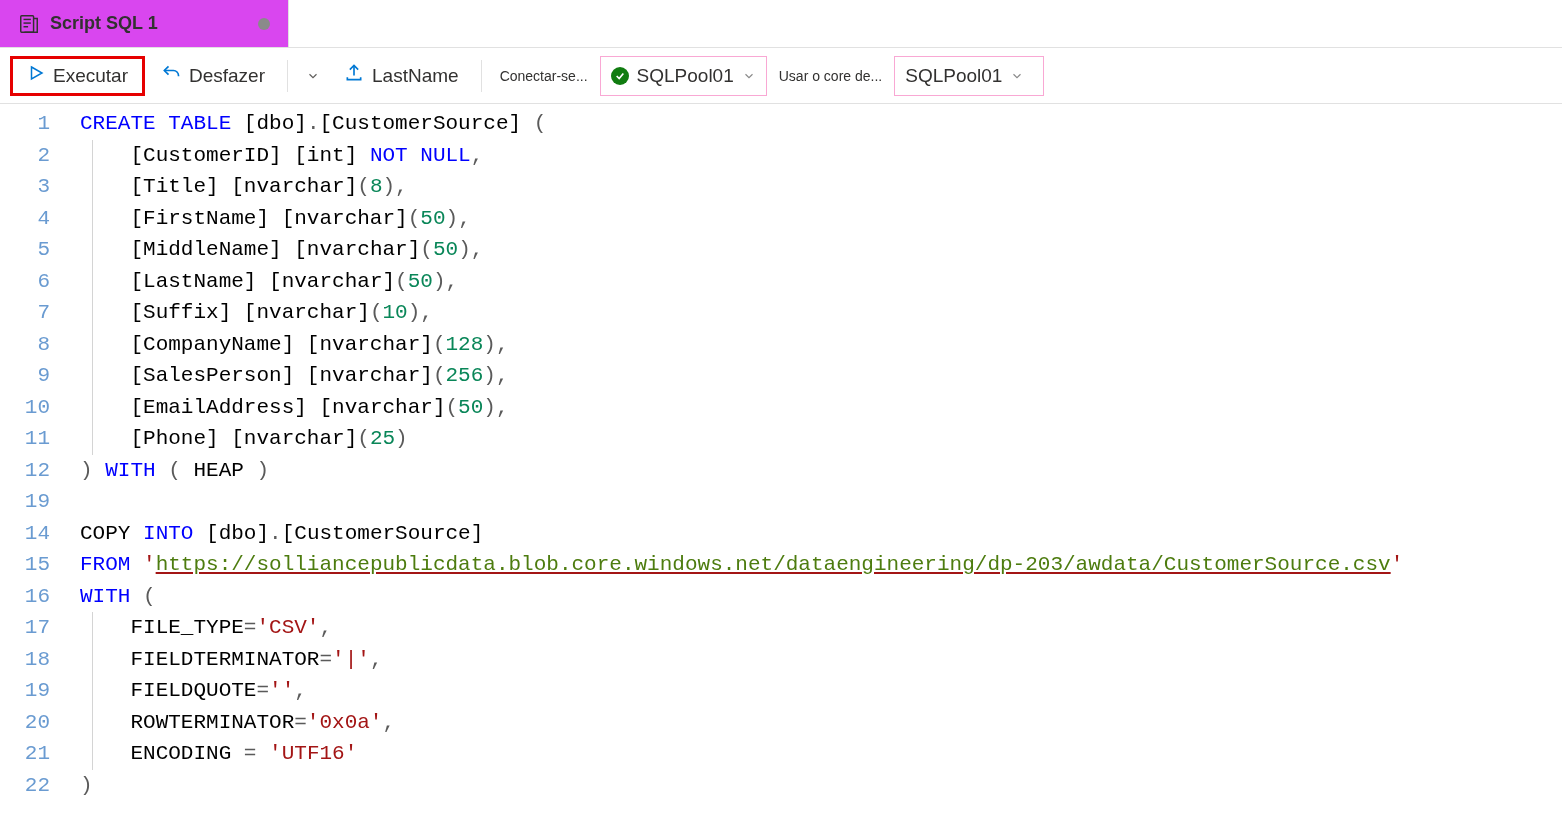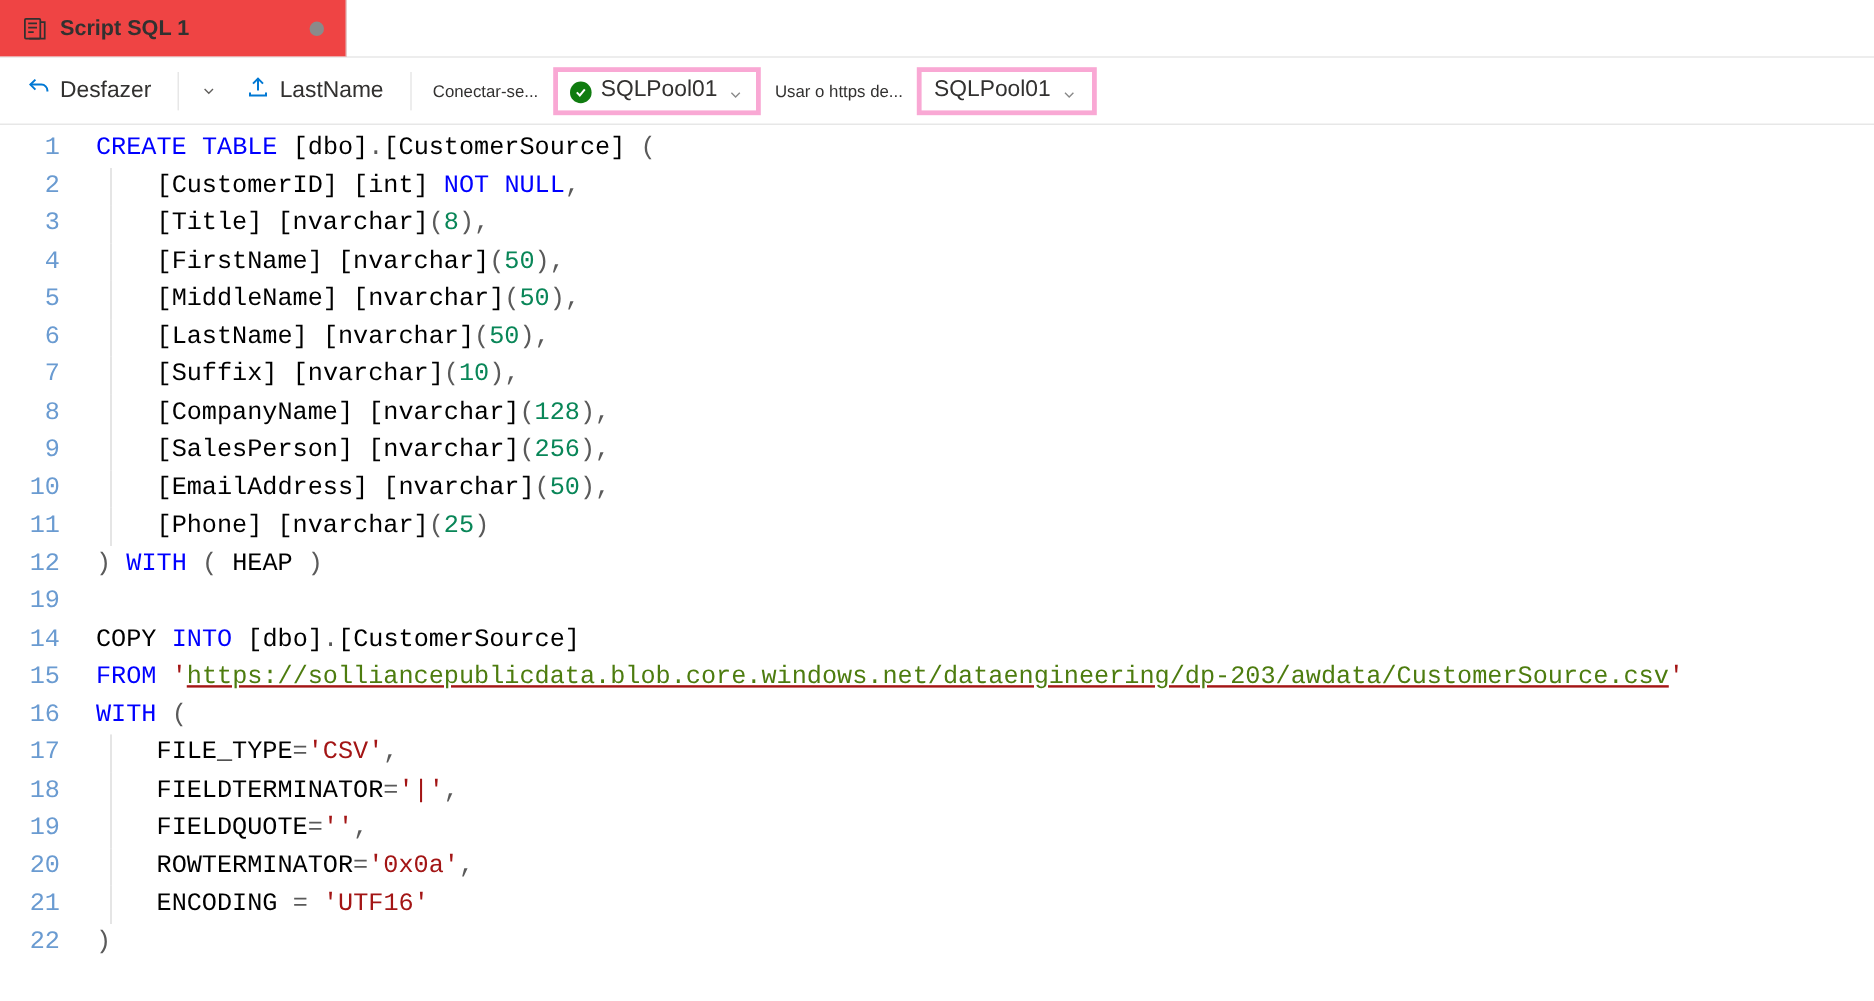--- a/index.html
+++ b/index.html
@@ -1,30 +1,30 @@
 <!DOCTYPE html>
 <html><head>
 <meta charset="utf-8">
 <style>
   * { box-sizing: border-box; margin: 0; padding: 0; }
   body { font-family: "Segoe UI", Arial, sans-serif; font-size: 15px; color: #323130; background: #fff; width: 1562px; }
   
   .tab-bar { display: flex; align-items: center; height: 48px; border-bottom: 1px solid #e1e1e1; }
-  .tab { display: flex; align-items: center; gap: 10px; padding: 0 18px; height: 100%; border-right: 1px solid #e1e1e1; background: #ef4444; }
+  .tab { display: flex; align-items: center; gap: 10px; padding: 0 18px; height: 100%; border-right: 1px solid #e1e1e1; background: #d946ef; }
   .tab-icon svg { display: block; }
   .tab-title { font-weight: 600; font-size: 18px; }
   .dirty-dot { width: 12px; height: 12px; border-radius: 50%; background: #8a8a8a; margin-left: 90px; }
   
   .toolbar { display: flex; align-items: center; height: 56px; padding: 0 10px; border-bottom: 1px solid #e1e1e1; gap: 4px; }
   .btn { display: flex; align-items: center; gap: 8px; padding: 6px 12px; height: 40px; border: none; background: transparent; font-family: inherit; font-size: 19px; cursor: pointer; color: #323130; }
   .btn-run { border: 3px solid #e60000; padding: 4px 14px; }
   .sep { width: 1px; height: 32px; background: #e1e1e1; margin: 0 6px; }
   .chev-btn { padding: 6px 8px; }
   .label-static { font-size: 14px; color: #323130; padding: 0 8px; white-space: nowrap; }
-  .dropdown { display: flex; align-items: flex-end; gap: 8px; border: 4px solid #f9a8d4; padding: 6px 10px; height: 40px; min-width: 150px; font-size: 19px; cursor: pointer; }
+  .dropdown { display: flex; align-items: center; gap: 8px; border: 1px solid #f9a8d4; padding: 6px 10px; height: 40px; min-width: 150px; font-size: 19px; cursor: pointer; }
   .status-dot { width: 18px; height: 18px; border-radius: 50%; background: #107c10; display: flex; align-items: center; justify-content: center; color: #fff; font-size: 12px; }
   .chev { width: 14px; height: 14px; color: #8a8a8a; }
   
   .editor { display: flex; font-family: "Consolas", "Courier New", monospace; font-size: 21px; line-height: 31.5px; }
   .gutter { width: 70px; text-align: right; padding-right: 20px; color: #6a9bd1; user-select: none; padding-top: 4px; }
   .gutter div { height: 31.5px; }
   .code { flex: 1; padding-top: 4px; white-space: pre; position: relative; }
   .code-line { height: 31.5px; padding-left: 10px; position: relative; }
   .guide { position: absolute; top: 0; bottom: 0; width: 1px; background: #d4d4d4; }
   
@@ -48,20 +48,28 @@
           <line x1="6" y1="15" x2="11" y2="15"></line>
         <path d="M17 6 L21 6 L21 21 L7 21"></path>
       </svg>
     </span>
     <span class="tab-title">Script SQL 1</span>
     <span class="dirty-dot"></span>
   </div>
 </div>
 
 <div class="toolbar">
+  <button class="btn btn-run">
+    <span>
+      <svg width="18" height="18" viewBox="0 0 24 24" fill="none" stroke="#0078d4" stroke-width="2">
+          <polygon points="6,4 20,12 6,20"></polygon>
+        </svg>
+    </span>
+    <span>Executar</span>
+  </button>
 
   <button class="btn">
     <span>
       <svg width="20" height="20" viewBox="0 0 24 24" fill="none" stroke="#0078d4" stroke-width="2">
           <path d="M9 14 L4 9 L9 4"></path>
           <path d="M4 9 H15 a6 6 0 0 1 6 6 v1"></path>
         </svg>
     </span>
     <span>Desfazer</span>
   </button>
@@ -93,21 +101,21 @@
       <svg width="10" height="10" viewBox="0 0 24 24" fill="none" stroke="#fff" stroke-width="4">
           <polyline points="4 12 10 18 20 6"></polyline>
         </svg>
     </span>
     <span>SQLPool01</span>
     <svg class="chev" viewBox="0 0 24 24" fill="none" stroke="#8a8a8a" stroke-width="2">
         <polyline points="6 9 12 15 18 9"></polyline>
       </svg>
   </div>
 
-  <span class="label-static">Usar o https de...</span>
+  <span class="label-static">Usar o core de...</span>
   <div class="dropdown">
     <span>SQLPool01</span>
     <svg class="chev" viewBox="0 0 24 24" fill="none" stroke="#8a8a8a" stroke-width="2">
         <polyline points="6 9 12 15 18 9"></polyline>
       </svg>
   </div>
 </div>
 
 <div class="editor">
   <div class="gutter" id="gutter">

